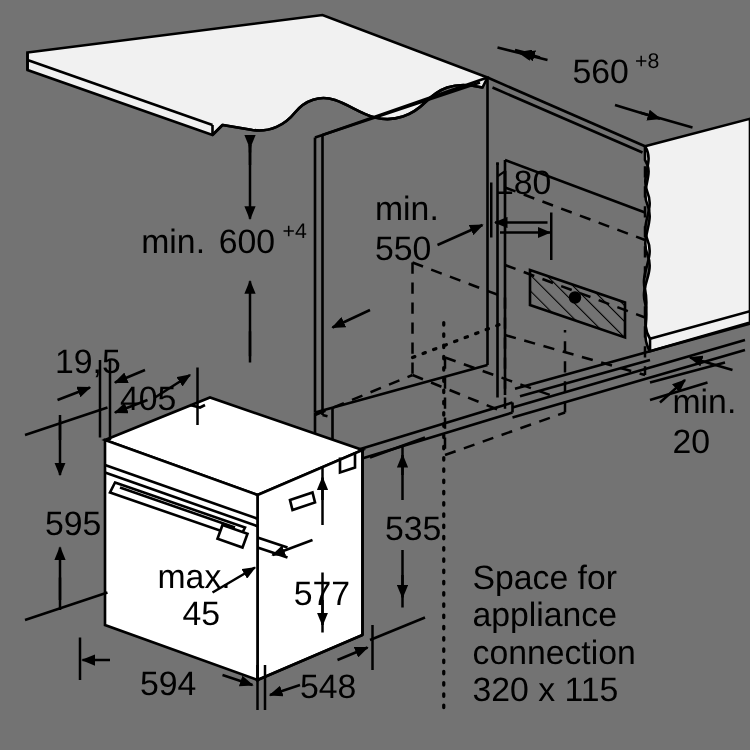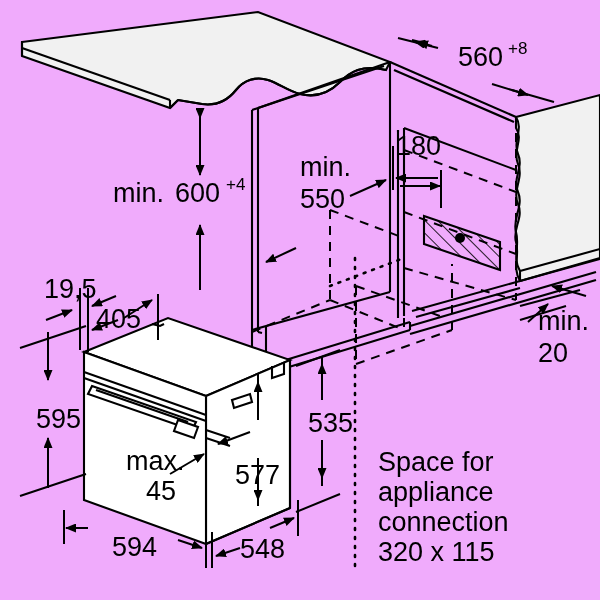--- a/index.html
+++ b/index.html
@@ -1,18 +1,18 @@
 <!DOCTYPE html>
 <html><head>
 <meta charset="utf-8">
 <style>
   html,body{margin:0;padding:0;background:#ffffff;}
   body{width:600px;height:600px;overflow:hidden;
        font-family:"Liberation Sans","DejaVu Sans",sans-serif;}
-  #stage{position:relative;width:600px;height:600px;background:#f0abfc;}
+  #stage{position:relative;width:600px;height:600px;background:#737373;}
   svg{display:block;}
   .dim-text{font-family:"Liberation Sans","DejaVu Sans",sans-serif;
             font-size:27px;fill:#000;}
   .dim-text-sup{font-family:"Liberation Sans","DejaVu Sans",sans-serif;
             font-size:17px;fill:#000;}
   .note-text{font-family:"Liberation Sans","DejaVu Sans",sans-serif;
             font-size:27px;fill:#000;}
 </style>
 </head>
 <body>

